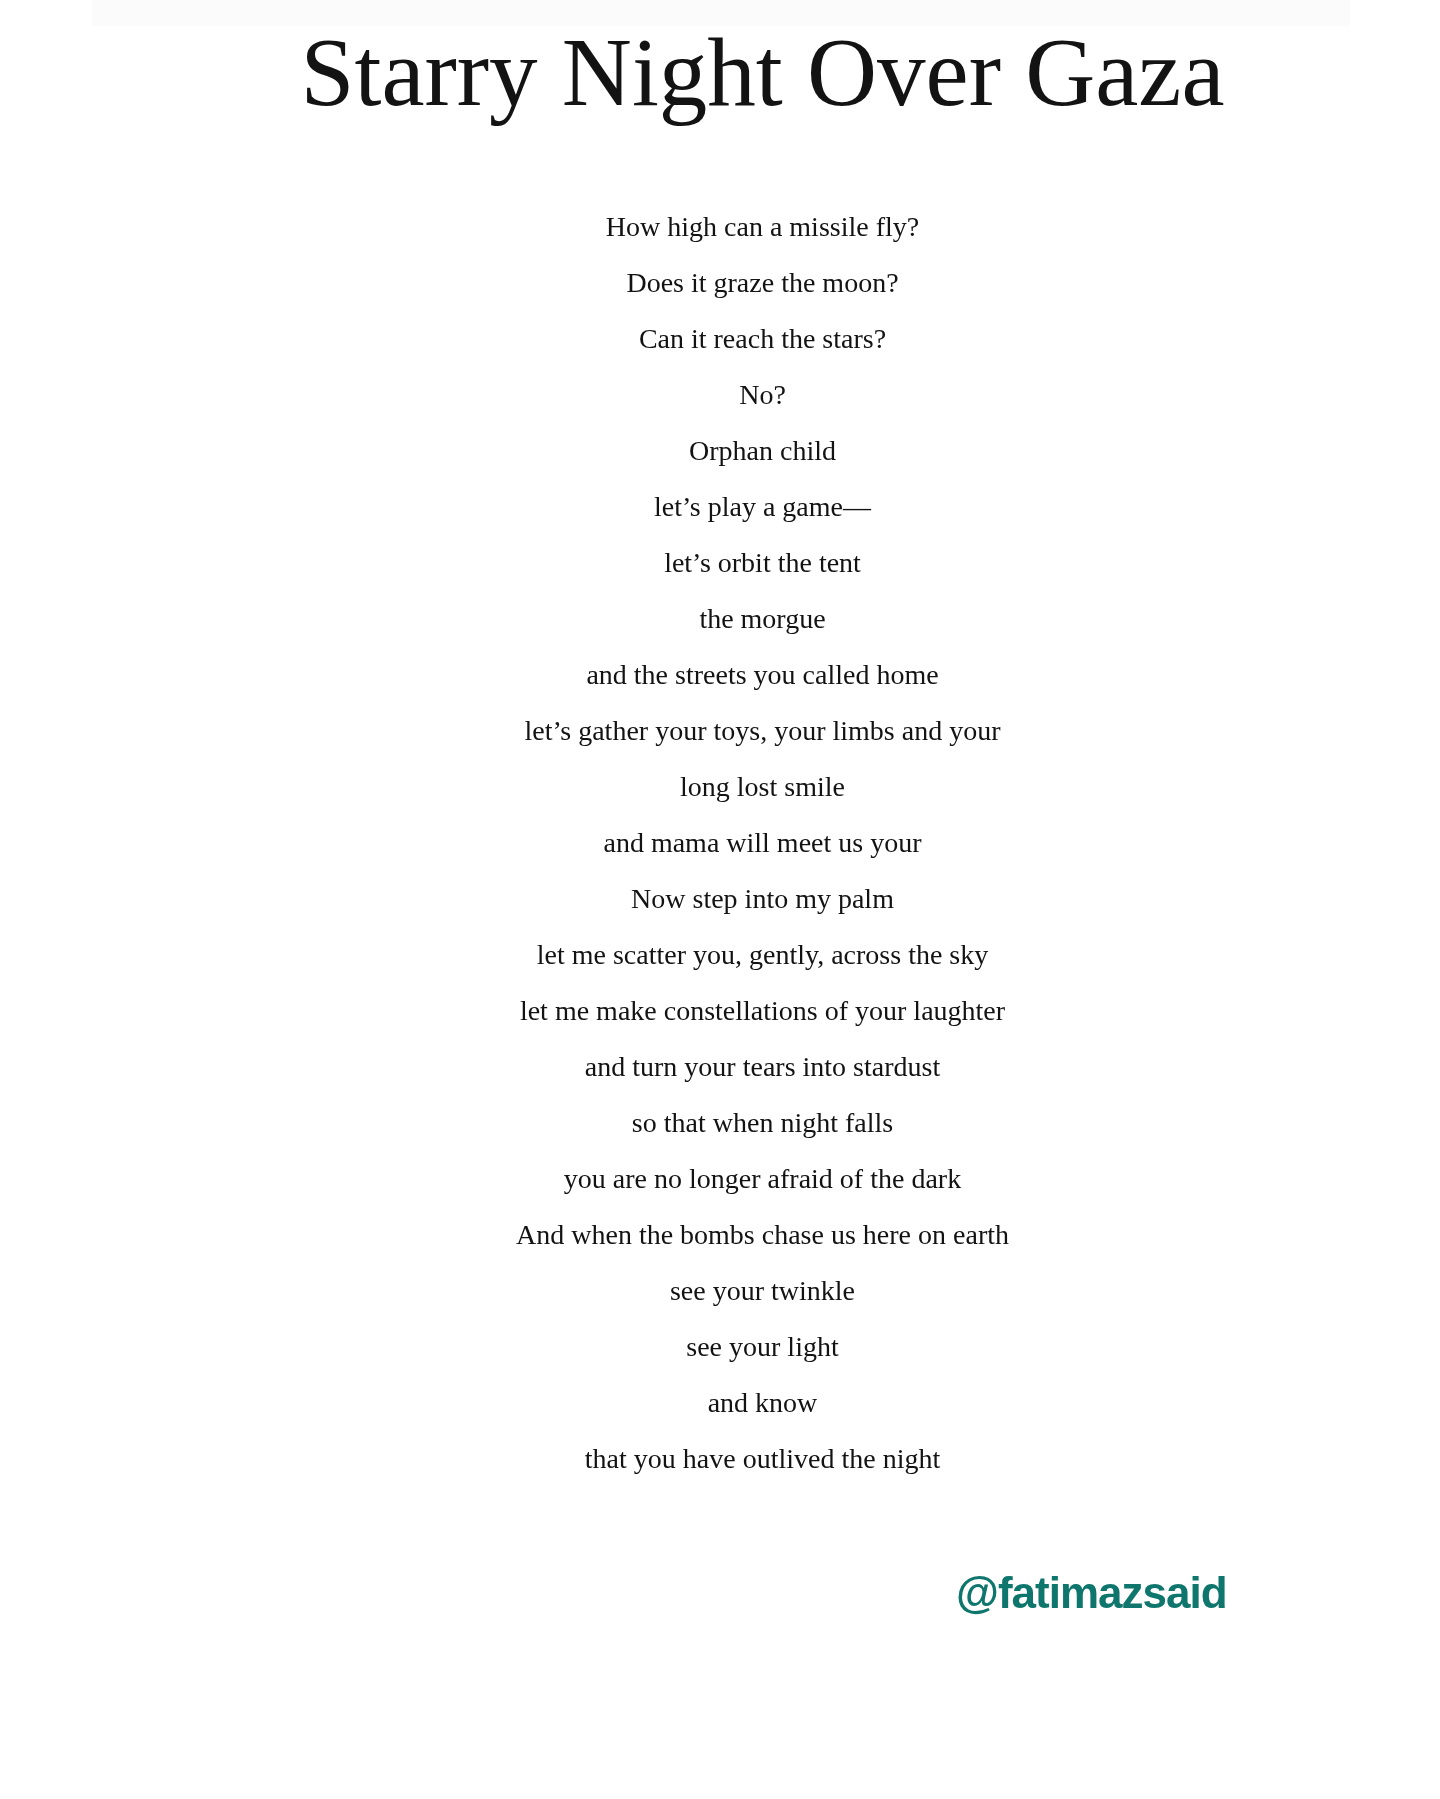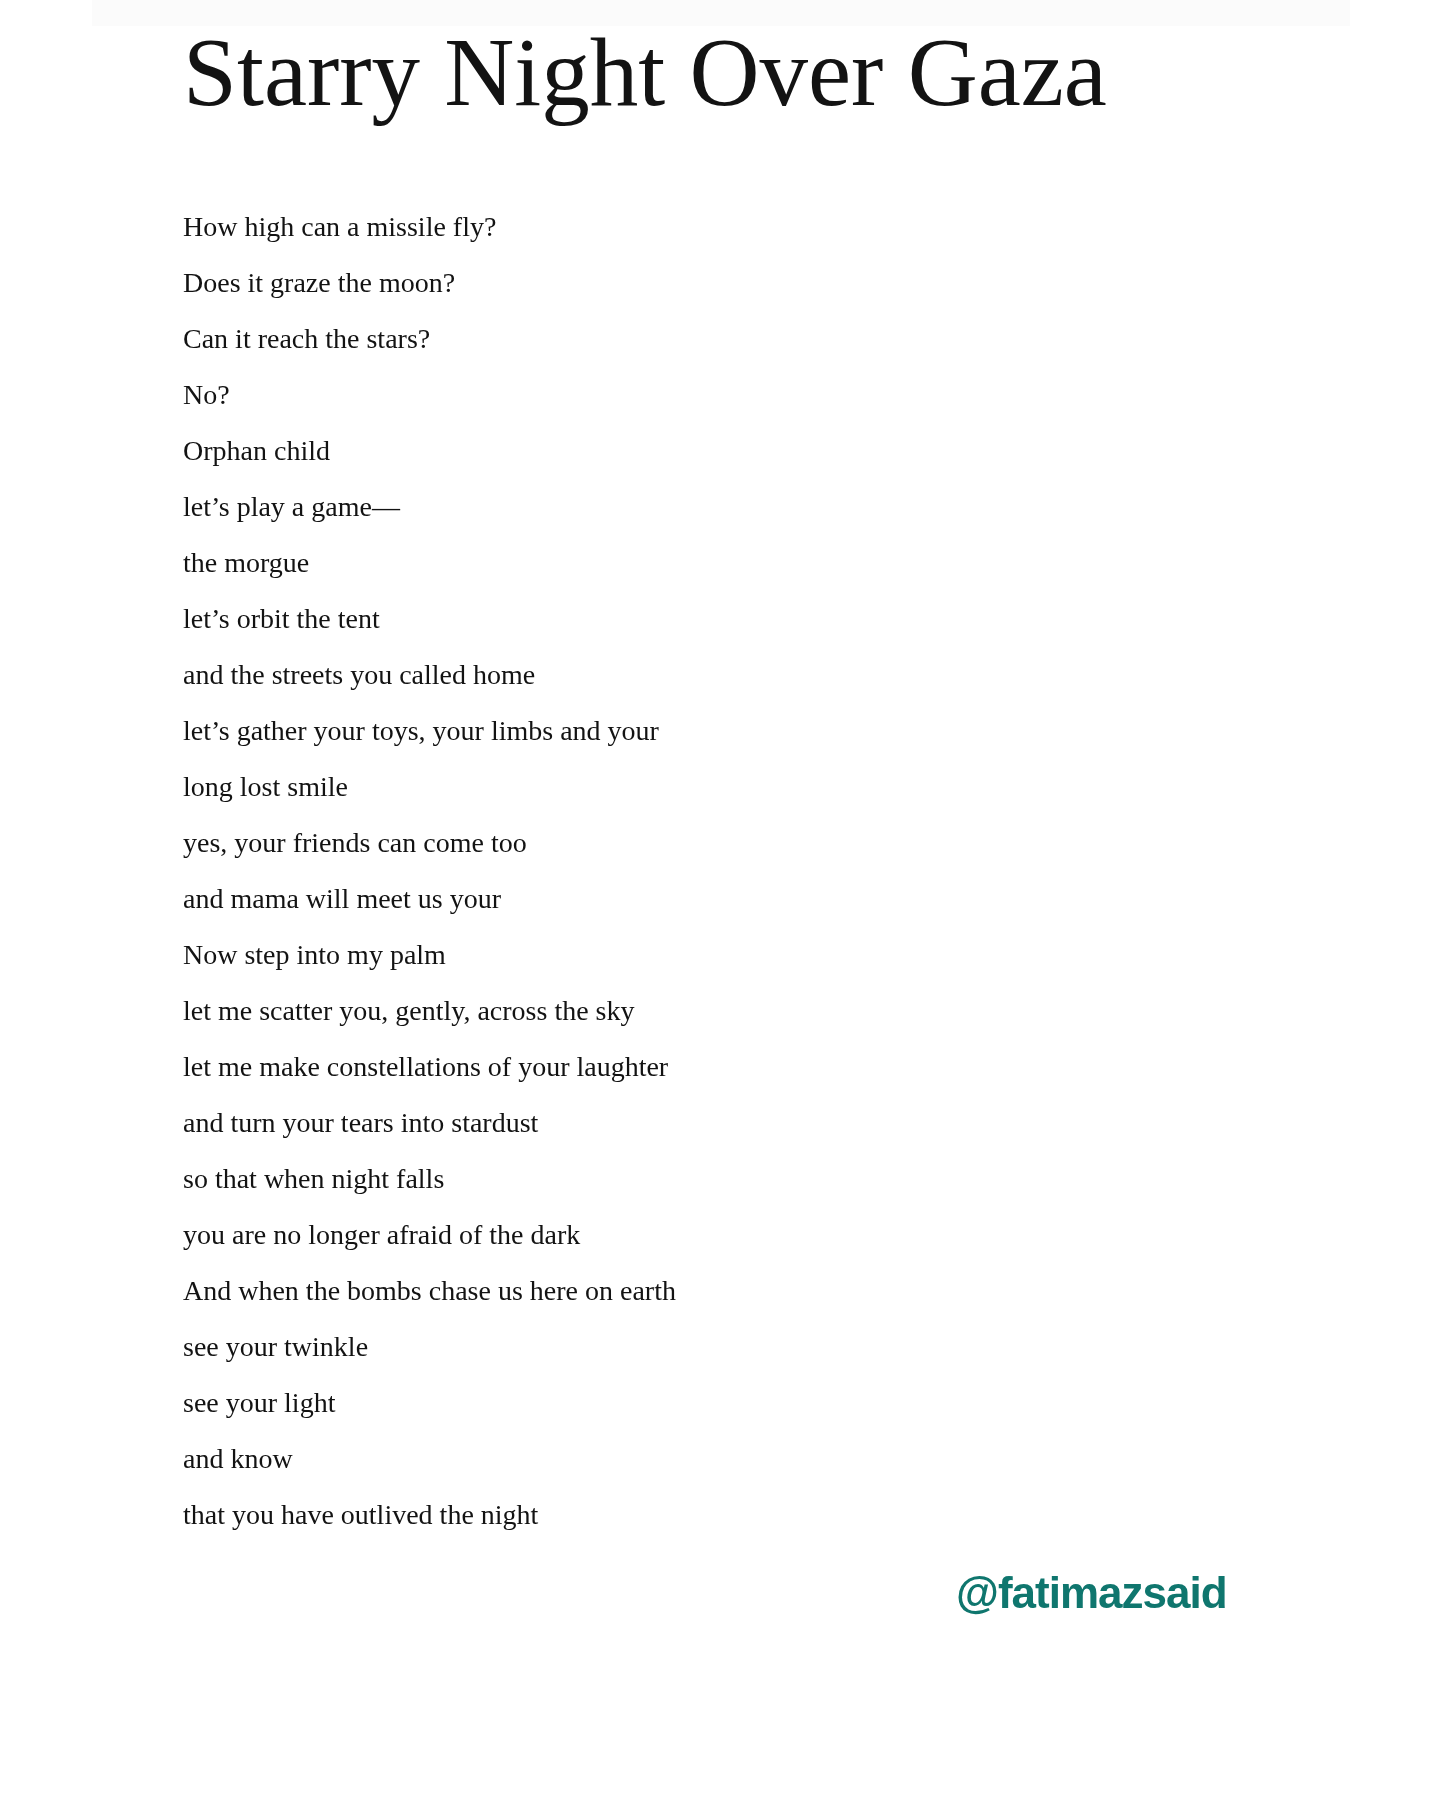--- a/index.html
+++ b/index.html
@@ -21,20 +21,21 @@
     left: 92px;
     right: 90px;
     height: 26px;
     background: #fbfbfb;
   }
   .page {
     position: absolute;
     inset: 0;
     box-sizing: border-box;
     padding: 24px 98px 0 183px;
+    text-align: center;
   }
   .title {
     margin: 0;
     font-size: 97px;
     font-weight: 400;
     line-height: 1;
     letter-spacing: 0;
     white-space: nowrap;
     color: #131313;
   }
@@ -71,26 +72,25 @@
   <section class="poem">
       <div class="stanza">
         <div class="poem-line">How high can a missile fly?</div>
         <div class="poem-line">Does it graze the moon?</div>
         <div class="poem-line">Can it reach the stars?</div>
         <div class="poem-line">No?</div>
       </div>
       <div class="stanza">
         <div class="poem-line">Orphan child</div>
         <div class="poem-line">let’s play a game—</div>
+        <div class="poem-line">let’s orbit the tent</div>
         <div class="poem-line">the morgue</div>
-        <div class="poem-line">let’s orbit the tent</div>
         <div class="poem-line">and the streets you called home</div>
         <div class="poem-line">let’s gather your toys, your limbs and your</div>
         <div class="poem-line">long lost smile</div>
-        <div class="poem-line">yes, your friends can come too</div>
         <div class="poem-line">and mama will meet us your</div>
       </div>
       <div class="stanza">
         <div class="poem-line">Now step into my palm</div>
         <div class="poem-line">let me scatter you, gently, across the sky</div>
         <div class="poem-line">let me make constellations of your laughter</div>
         <div class="poem-line">and turn your tears into stardust</div>
         <div class="poem-line">so that when night falls</div>
         <div class="poem-line">you are no longer afraid of the dark</div>
       </div>

